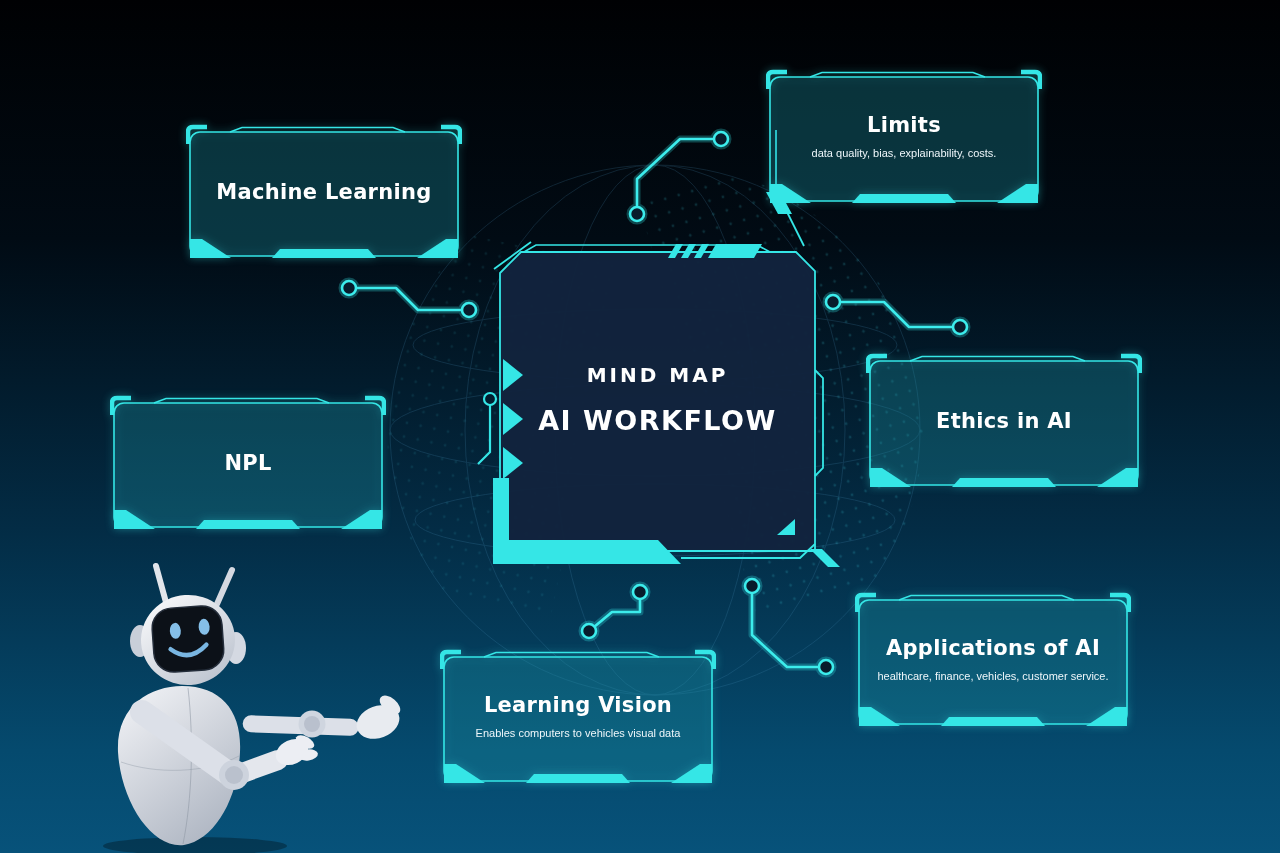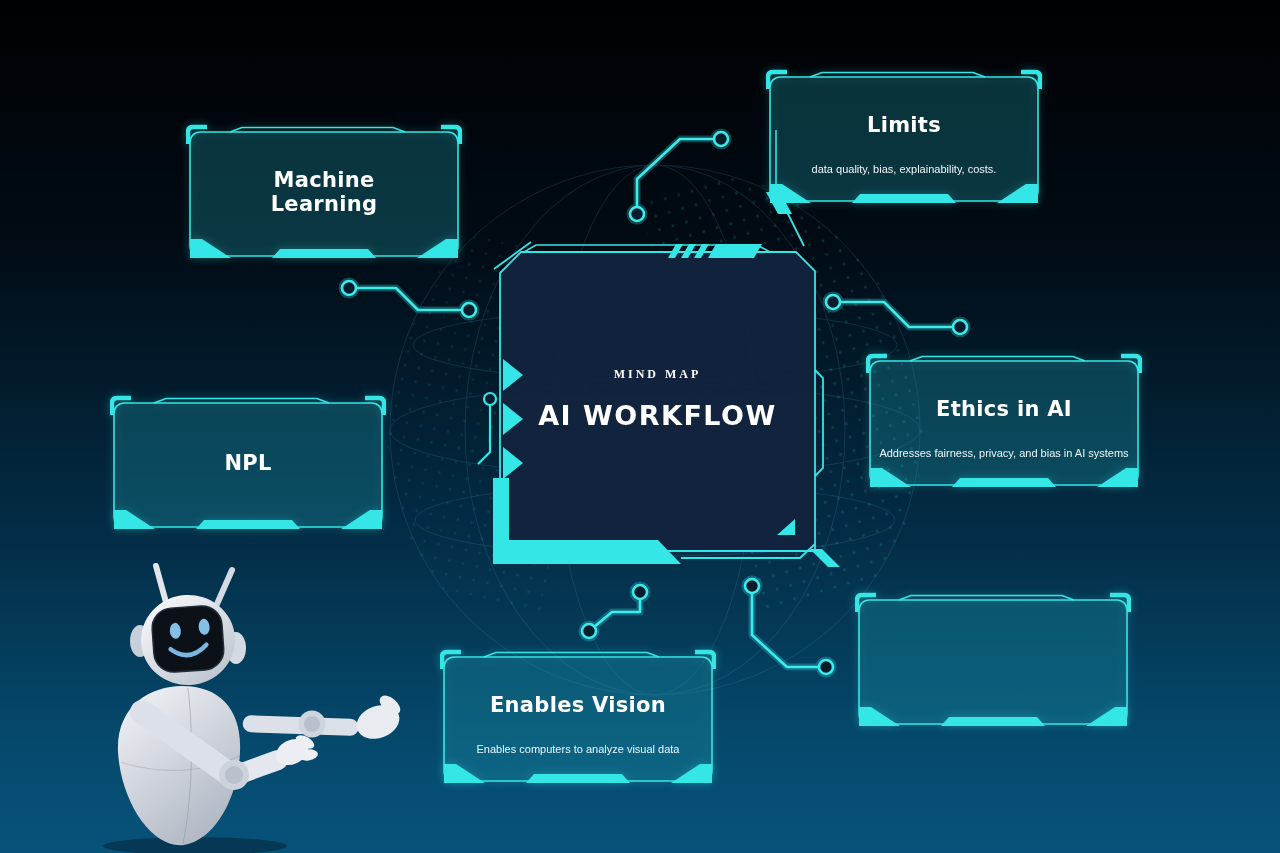--- a/index.html
+++ b/index.html
@@ -15,35 +15,35 @@
   .card .frame{
     position:absolute;left:0;top:0;width:276px;height:140px;
     filter:drop-shadow(0 0 4px rgba(53,230,230,0.40));
   }
   .card-content{
     position:absolute;left:16px;right:16px;top:12px;bottom:14px;
     display:flex;flex-direction:column;justify-content:center;align-items:center;
     text-align:center;gap:9px;
   }
   .card-title{
-    margin:16px;color:#ffffff;font-size:21px;font-weight:bold;letter-spacing:0.3px;
+    margin:0;color:#ffffff;font-size:21px;font-weight:bold;letter-spacing:0.3px;
     font-family:"DejaVu Sans","Liberation Sans",sans-serif;
   }
   .card-desc{
     margin:0;color:#eef6fa;font-size:11px;line-height:1.38;font-weight:400;
     font-family:"Liberation Sans","DejaVu Sans",sans-serif;
   }
   
   .center-panel{
     position:absolute;left:500px;top:252px;width:315px;height:299px;
     display:flex;flex-direction:column;justify-content:center;align-items:center;
     text-align:center;
   }
   .center-kicker{
-    margin:0 0 14px 0;color:#ffffff;font-size:12px;font-weight:bold;letter-spacing:3px;font-family:Liberation Serif, serif;
+    margin:0 0 14px 0;color:#ffffff;font-size:20px;font-weight:bold;letter-spacing:3px;
   }
   .center-title{
     margin:0;color:#ffffff;font-size:27px;font-weight:bold;letter-spacing:1.5px;line-height:1.45;
   }
 </style>
 </head>
 <body>
 
 <div class="canvas">
 
@@ -234,33 +234,36 @@
       <h2 class="card-title">NPL</h2>
     </div>
   </div>
 
   <div class="card" style="left:866px;top:352px;">
     <svg class="frame" viewBox="0 0 276 140" aria-hidden="true">
         <use href="#cardframe"></use>
       </svg>
     <div class="card-content" style="left:12px;right:12px;">
       <h2 class="card-title">Ethics in AI</h2>
-      <p class="card-desc">Addresses fairness, privacy, and bias in AI systems</p>
     </div>
   </div>
 
   <div class="card" style="left:440px;top:648px;">
     <svg class="frame" viewBox="0 0 276 140" aria-hidden="true">
         <use href="#cardframe"></use>
       </svg>
     <div class="card-content">
-      <h2 class="card-title">Enables Vision</h2>
-      <p class="card-desc">Enables computers to analyze visual data</p>
+      <h2 class="card-title">Learning Vision</h2>
+      <p class="card-desc">Enables computers to vehicles visual data</p>
     </div>
   </div>
 
   <div class="card" style="left:855px;top:591px;">
     <svg class="frame" viewBox="0 0 276 140" aria-hidden="true">
         <use href="#cardframe"></use>
       </svg>
+    <div class="card-content" style="left:10px;right:10px;">
+      <h2 class="card-title">Applications of AI</h2>
+      <p class="card-desc">healthcare, finance, vehicles, customer service.</p>
+    </div>
   </div>
 
 </div>
 
 </body></html>

